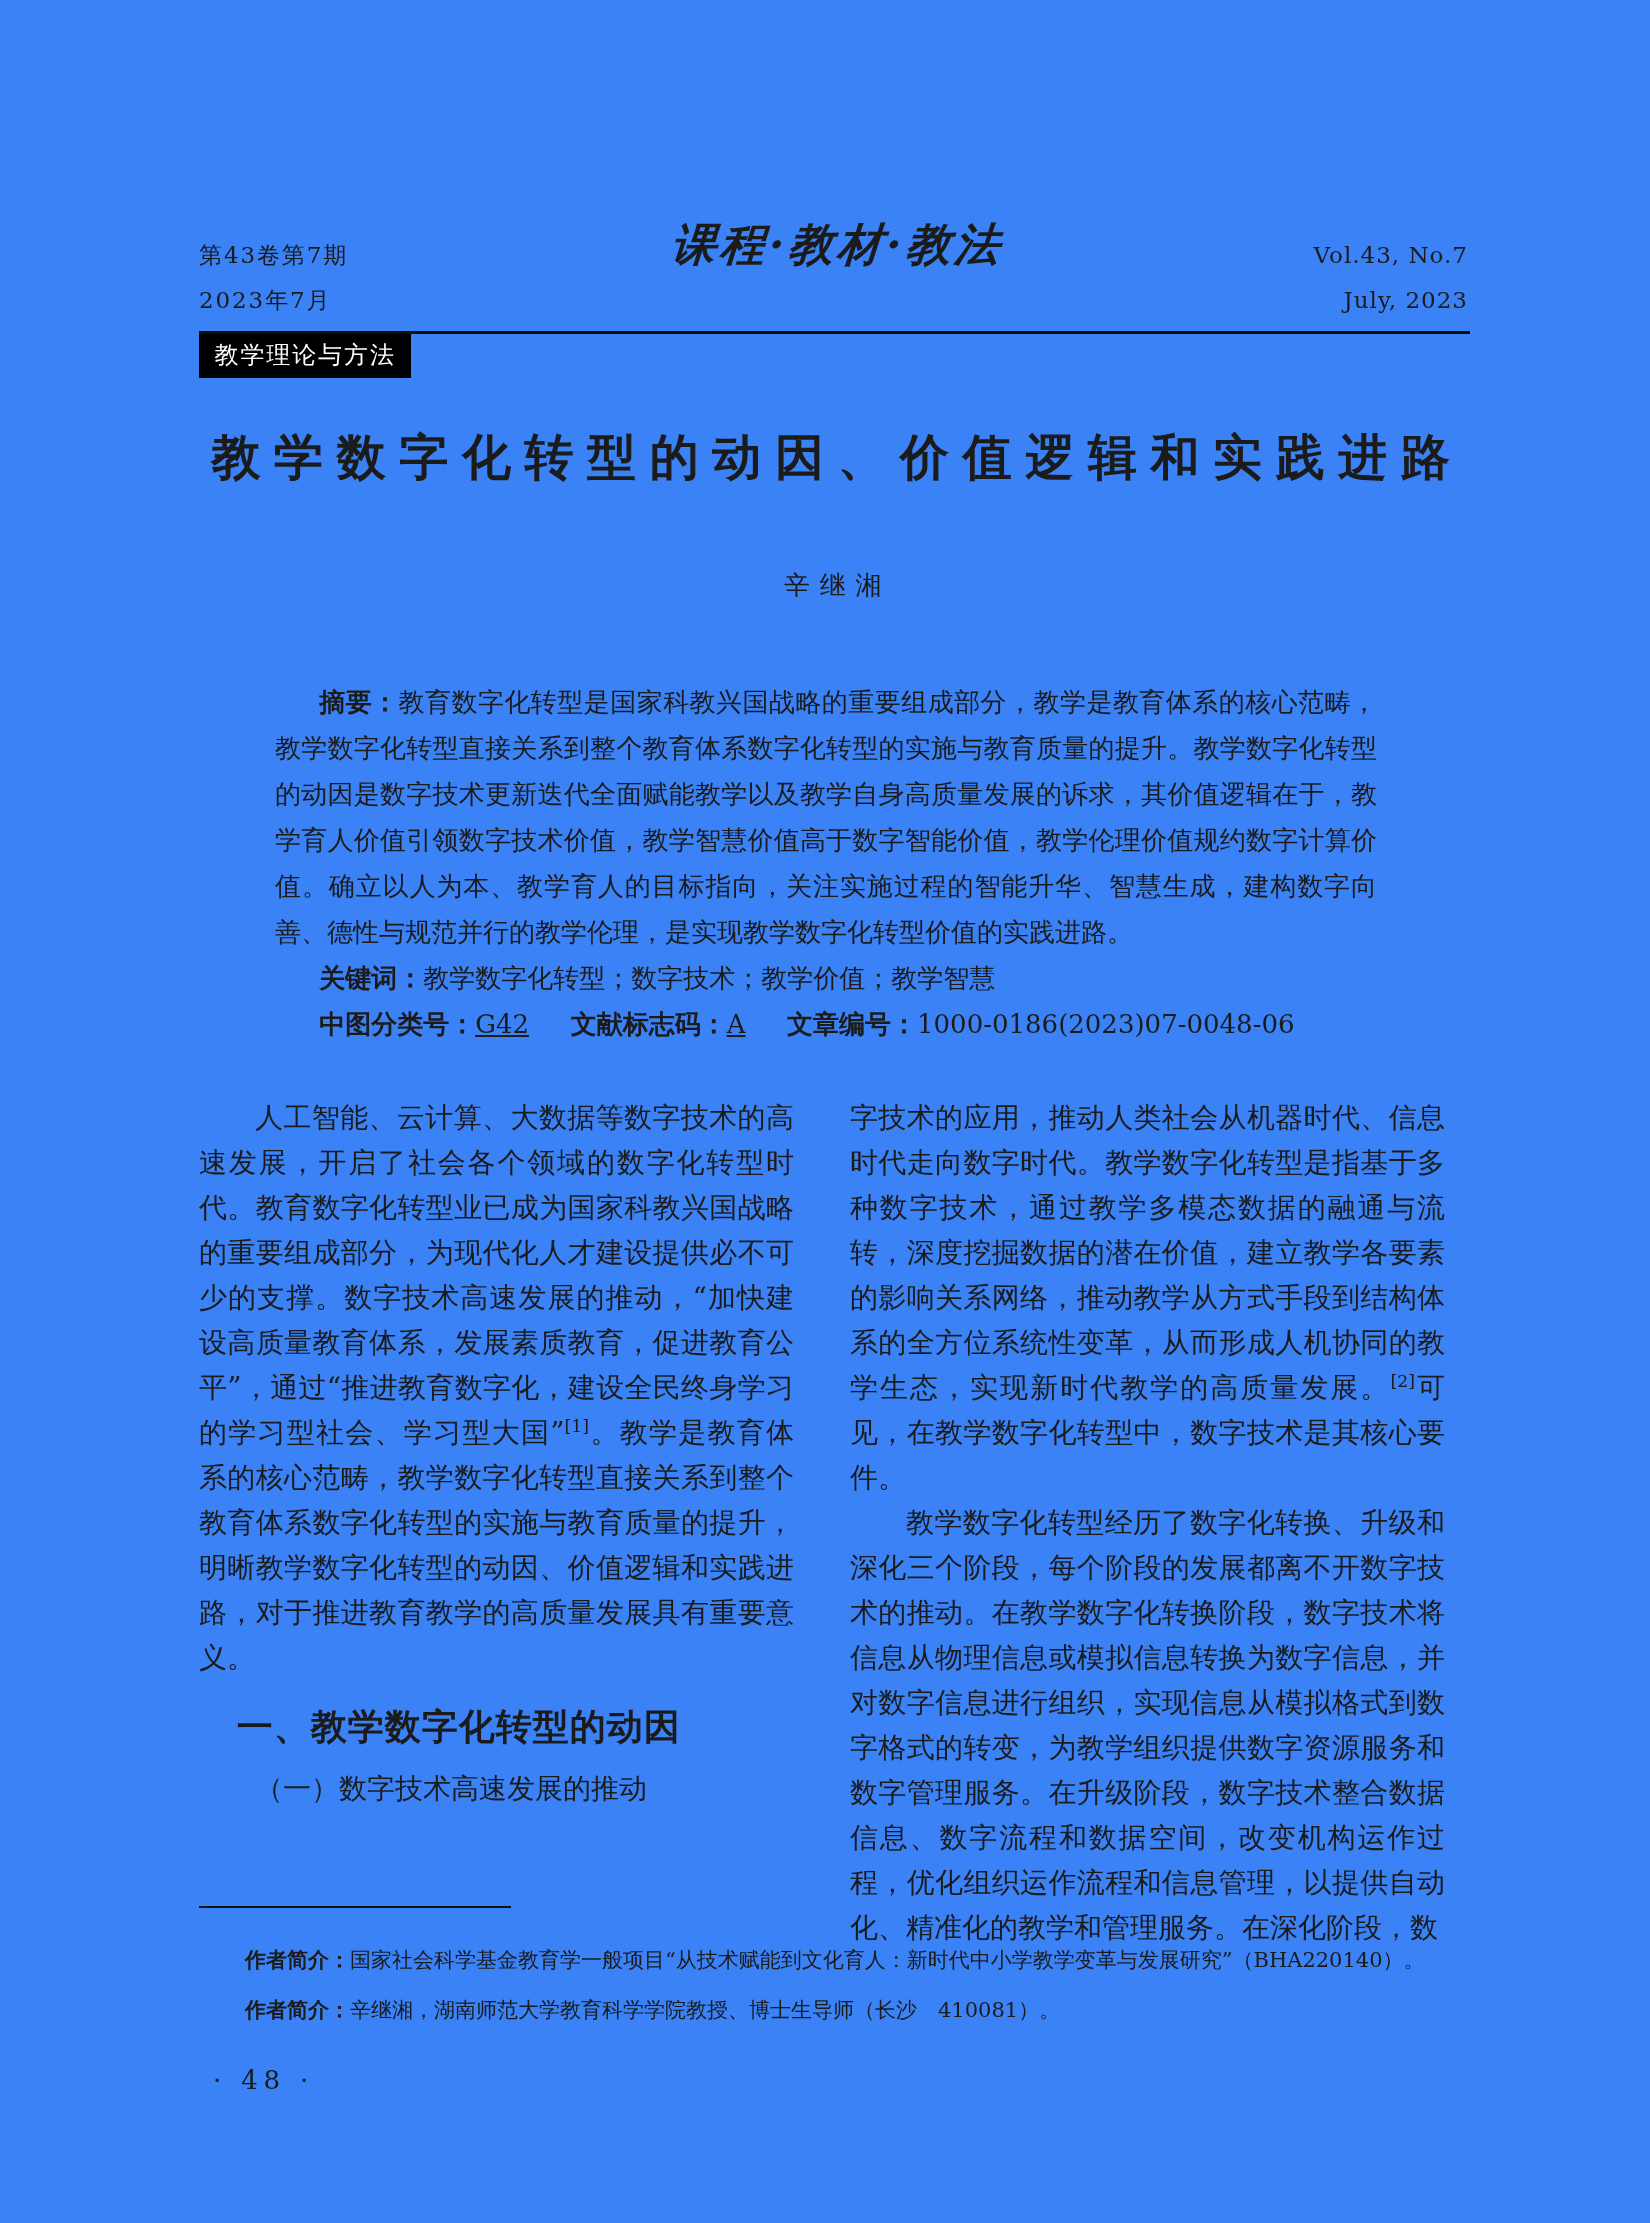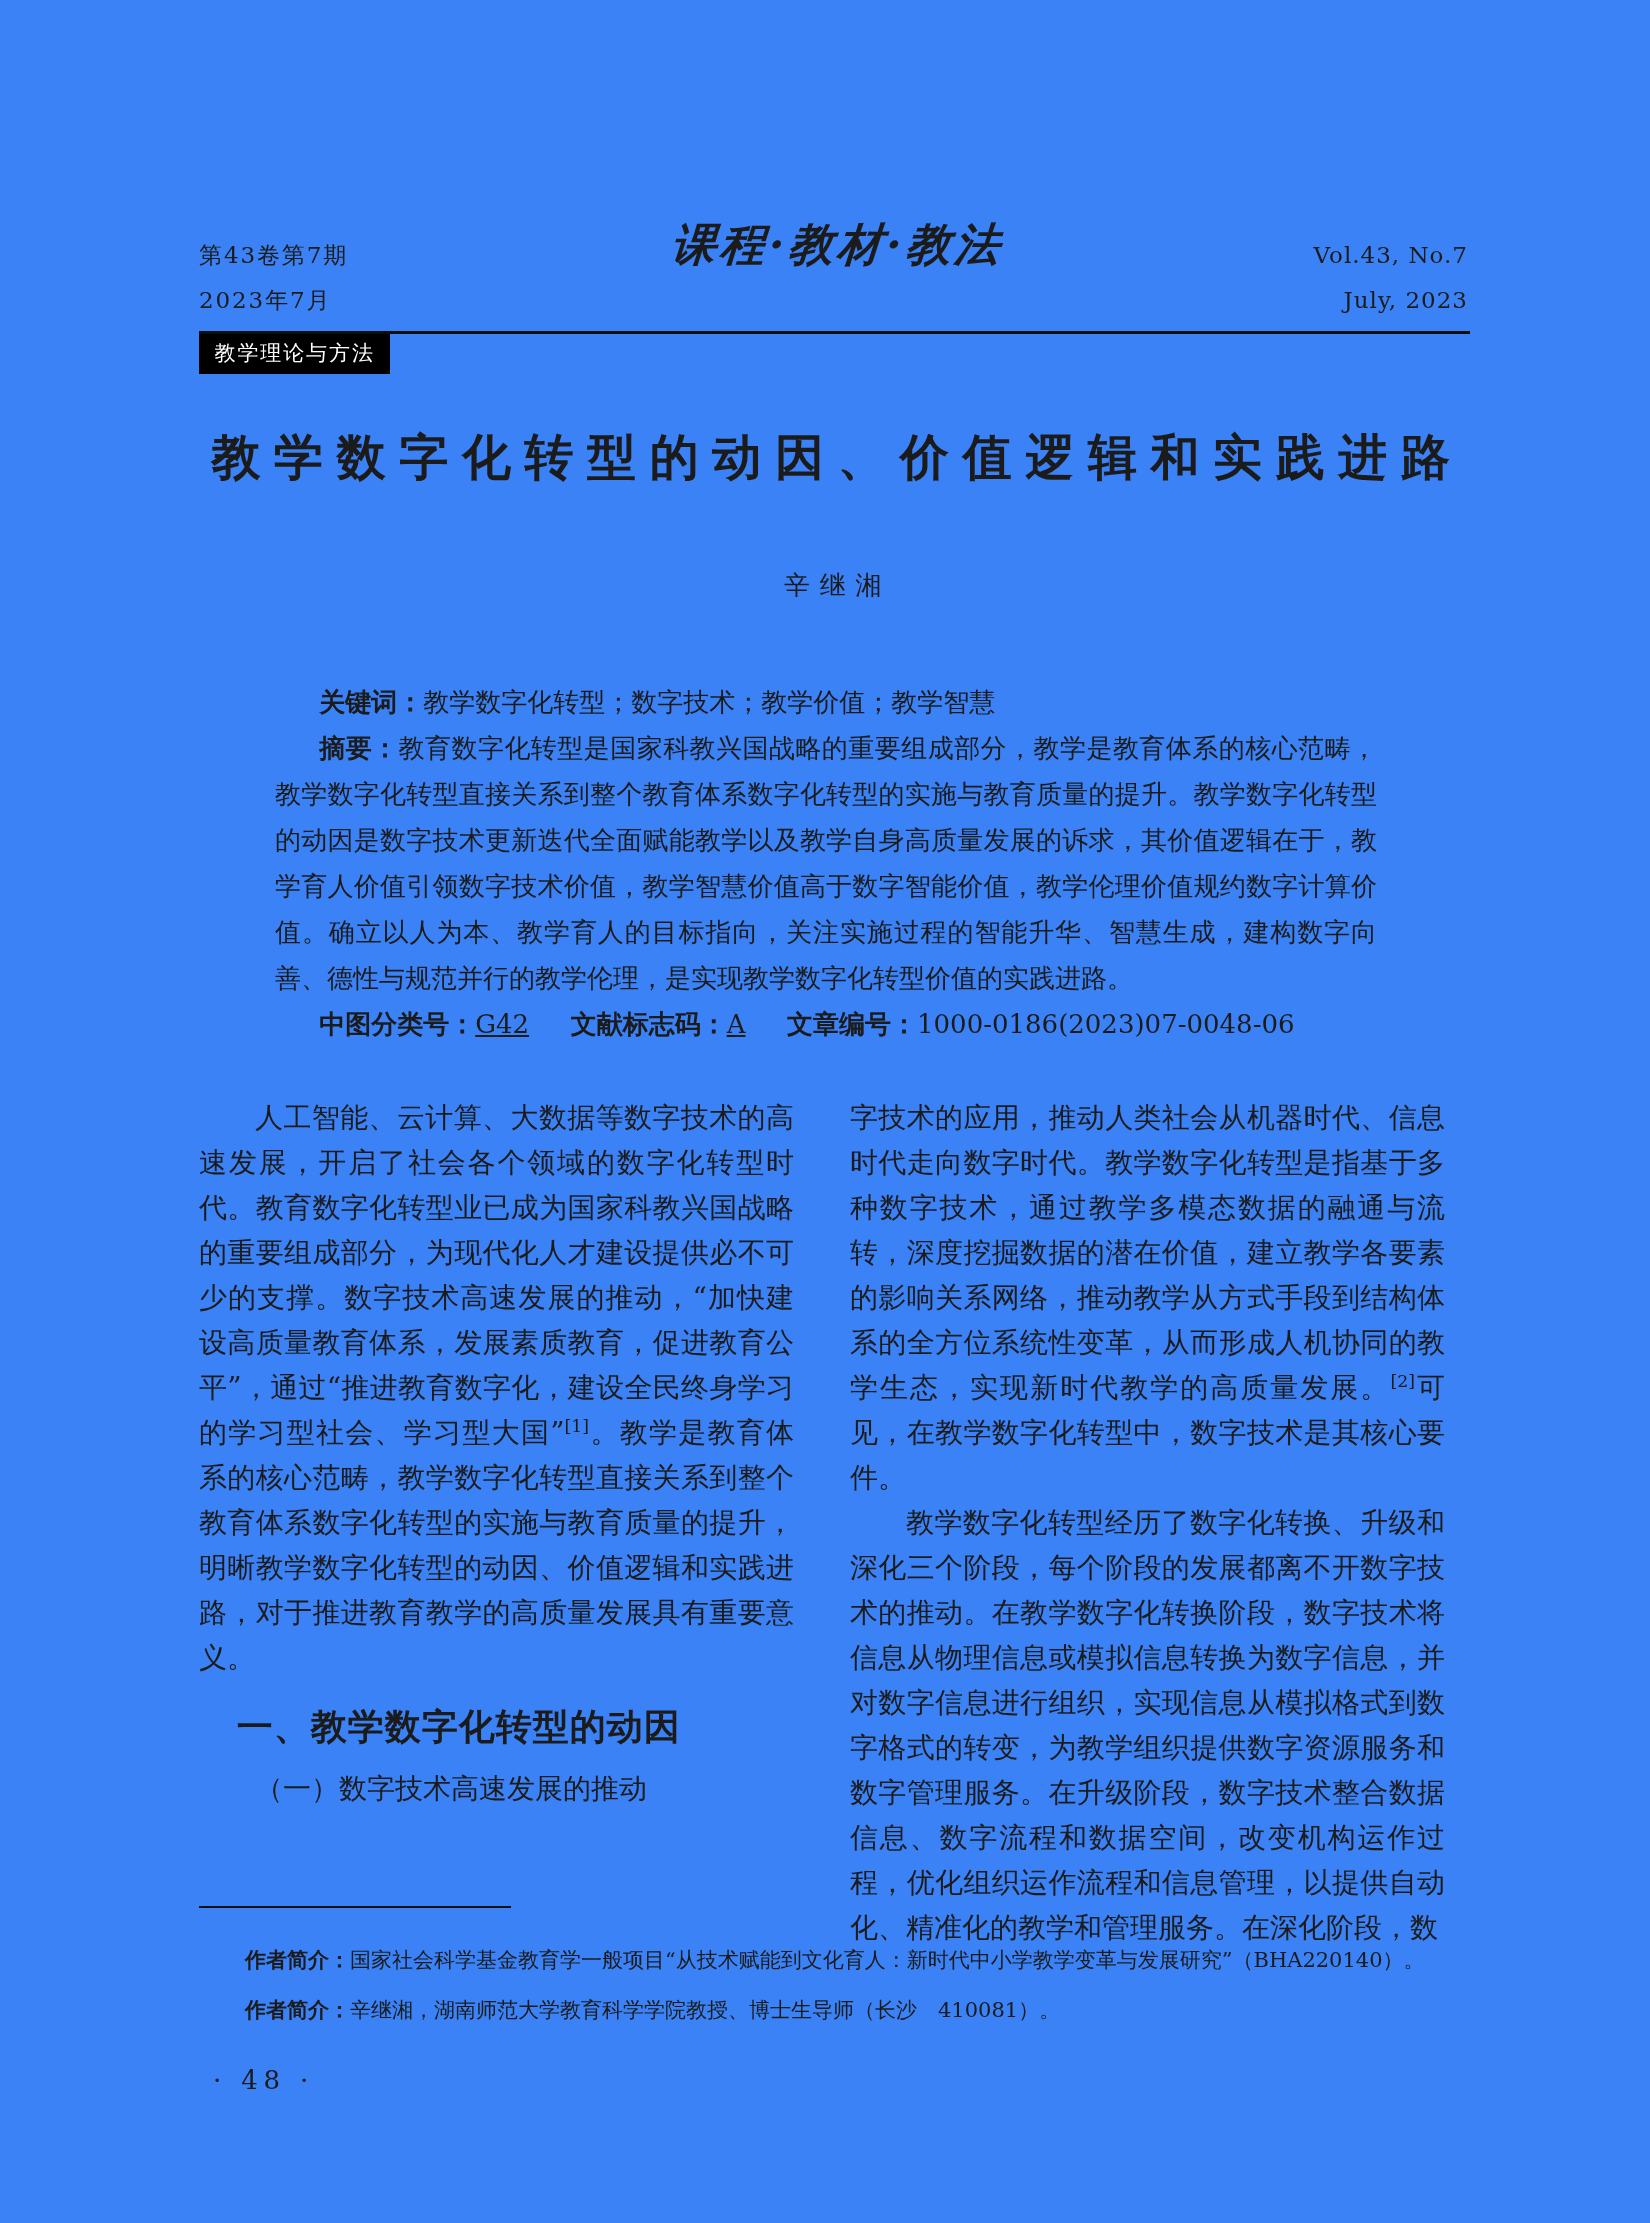--- a/index.html
+++ b/index.html
@@ -19,21 +19,21 @@
   .journal-name{
     font-size:45px;font-weight:bold;font-style:italic;
     letter-spacing:3.9px;transform:skewX(-4deg);display:inline-block;
   }
   .journal-en{font-size:20.4px;letter-spacing:1.2px;margin-top:11.6px;}
   .hdr-rule{position:absolute;left:199px;right:205px;top:331px;height:2.9px;background:#0d0d0d;}
   .badge{
     position:absolute;left:199px;top:334px;
     background:#000;color:#fff;
     font-family:Liberation Serif, serif;
-    font-size:21px;letter-spacing:1.9px;
+    font-size:24px;letter-spacing:1.9px;
     padding:4.9px 15.5px 6.8px 15.5px;
   }
   
   .title{
     position:absolute;left:0;right:0;top:425px;
     text-align:center;
     font-family:"Liberation Sans","DejaVu Sans",sans-serif;
     font-weight:bold;font-size:49px;letter-spacing:13.6px;
     white-space:nowrap;
   }
@@ -87,22 +87,22 @@
     <div>July, 2023</div>
   </div>
 
   <div class="hdr-rule"></div>
   <div class="badge">教学理论与方法</div>
 
   <div class="title">教学数字化转型的动因、价值逻辑和实践进路</div>
   <div class="author">辛继湘</div>
 
   <div class="meta">
+    <p class="indent"><span class="lbl">摘要：</span><span>教育数字化转型是国家科教兴国战略的重要组成部分，教学是教育体系的核心范畴，教学数字化转型直接关系到整个教育体系数字化转型的实施与教育质量的提升。教学数字化转型的动因是数字技术更新迭代全面赋能教学以及教学自身高质量发展的诉求，其价值逻辑在于，教学育人价值引领数字技术价值，教学智慧价值高于数字智能价值，教学伦理价值规约数字计算价值。确立以人为本、教学育人的目标指向，关注实施过程的智能升华、智慧生成，建构数字向善、德性与规范并行的教学伦理，是实现教学数字化转型价值的实践进路。</span></p>
     <p class="indent"><span class="lbl">关键词：</span><span>教学数字化转型；数字技术；教学价值；教学智慧</span></p>
-    <p class="indent"><span class="lbl">摘要：</span><span>教育数字化转型是国家科教兴国战略的重要组成部分，教学是教育体系的核心范畴，教学数字化转型直接关系到整个教育体系数字化转型的实施与教育质量的提升。教学数字化转型的动因是数字技术更新迭代全面赋能教学以及教学自身高质量发展的诉求，其价值逻辑在于，教学育人价值引领数字技术价值，教学智慧价值高于数字智能价值，教学伦理价值规约数字计算价值。确立以人为本、教学育人的目标指向，关注实施过程的智能升华、智慧生成，建构数字向善、德性与规范并行的教学伦理，是实现教学数字化转型价值的实践进路。</span></p>
     <p class="indent clc-row"><span class="lbl">中图分类号：</span><span class="gap">G42</span><span class="lbl">文献标志码：</span><span class="gap">A</span><span class="lbl">文章编号：</span><span>1000-0186(2023)07-0048-06</span></p>
   </div>
 
   <div class="col col-left">
     <p class="indent"><span>人工智能、云计算、大数据等数字技术的高速发展，开启了社会各个领域的数字化转型时代。教育数字化转型业已成为国家科教兴国战略的重要组成部分，为现代化人才建设提供必不可少的支撑。数字技术高速发展的推动，“加快建设高质量教育体系，发展素质教育，促进教育公平”，通过“推进教育数字化，建设全民终身学习的学习型社会、学习型大国”</span><sup class="ref">[1]</sup><span>。教学是教育体系的核心范畴，教学数字化转型直接关系到整个教育体系数字化转型的实施与教育质量的提升，明晰教学数字化转型的动因、价值逻辑和实践进路，对于推进教育教学的高质量发展具有重要意义。</span></p>
     <p class="sec-h1">一、教学数字化转型的动因</p>
     <p class="indent">（一）数字技术高速发展的推动</p>
   </div>
 
   <div class="col col-right">

